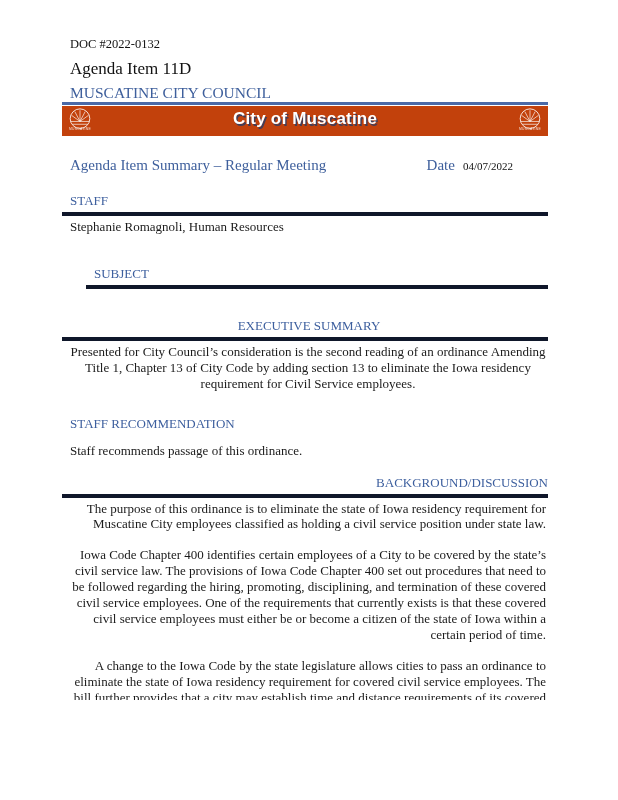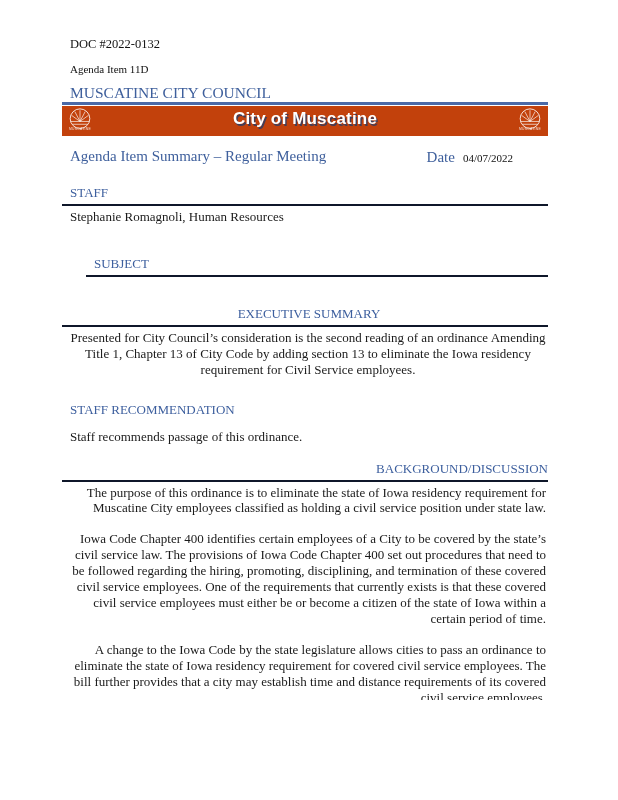--- a/index.html
+++ b/index.html
@@ -23,21 +23,21 @@
   .doc-number {
     margin-top: 37px;
     padding-left: 8px;
     font-size: 12.5px;
     line-height: 15px;
     color: #111;
   }
   .agenda-item {
     margin-top: 10px;
     padding-left: 8px;
-    font-size: 11px;
+    font-size: 17px;
     line-height: 14px;
     color: #111;
   }
   .council-title {
     margin: 8px 0 0 0;
     padding-left: 8px;
     font-size: 15.5px;
     line-height: 17px;
     font-weight: normal;
     color: #3e5f9c;
@@ -64,26 +64,26 @@
     left: 0; right: 0; top: 3px;
     text-align: center;
     font-family: "Liberation Sans", sans-serif;
     font-size: 17px;
     font-weight: bold;
     color: #ffffff;
     text-shadow: 1.5px 1.5px 0 rgba(45,60,100,0.85);
     letter-spacing: 0.2px;
   }
   .meeting-row {
-    margin-top: 12px;
+    margin-top: 20px;
     padding-left: 8px;
     padding-right: 35px;
     display: flex;
     justify-content: space-between;
-    align-items: flex-start;
+    align-items: center;
   }
   .meeting-title {
     font-size: 15px;
     color: #3e5f9c;
   }
   .date-group { white-space: nowrap; }
   .date-label {
     font-size: 15px;
     color: #3e5f9c;
   }
@@ -93,21 +93,21 @@
     margin-left: 4px;
   }
   .sec h2 {
     margin: 0;
     padding: 0 0 3px 8px;
     font-size: 13px;
     line-height: 16px;
     font-weight: normal;
     color: #3d5f9e;
   }
-  .sec.underlined h2 { border-bottom: 2px solid #0f172a; }
+  .sec.underlined h2 { border-bottom: 4px solid #0f172a; }
   .sec p {
     margin: 3px 0 0 0;
     padding-left: 8px;
     padding-right: 2px;
     font-size: 13px;
     line-height: 15.9px;
     color: #1a1a1a;
     white-space: pre-wrap;
   }
   .sec-staff      { margin-top: 19px; }

